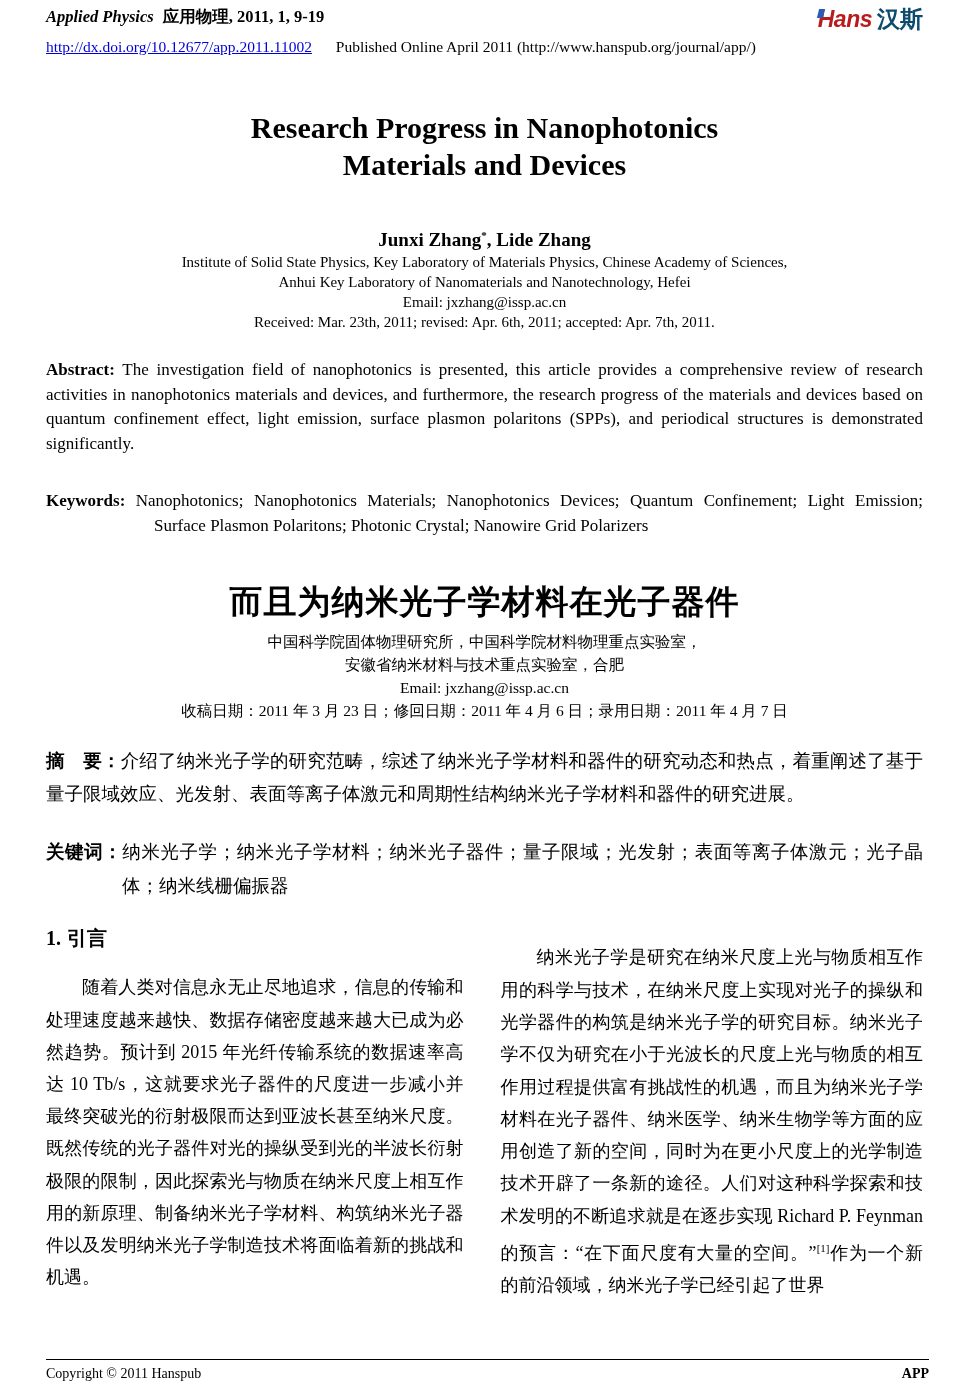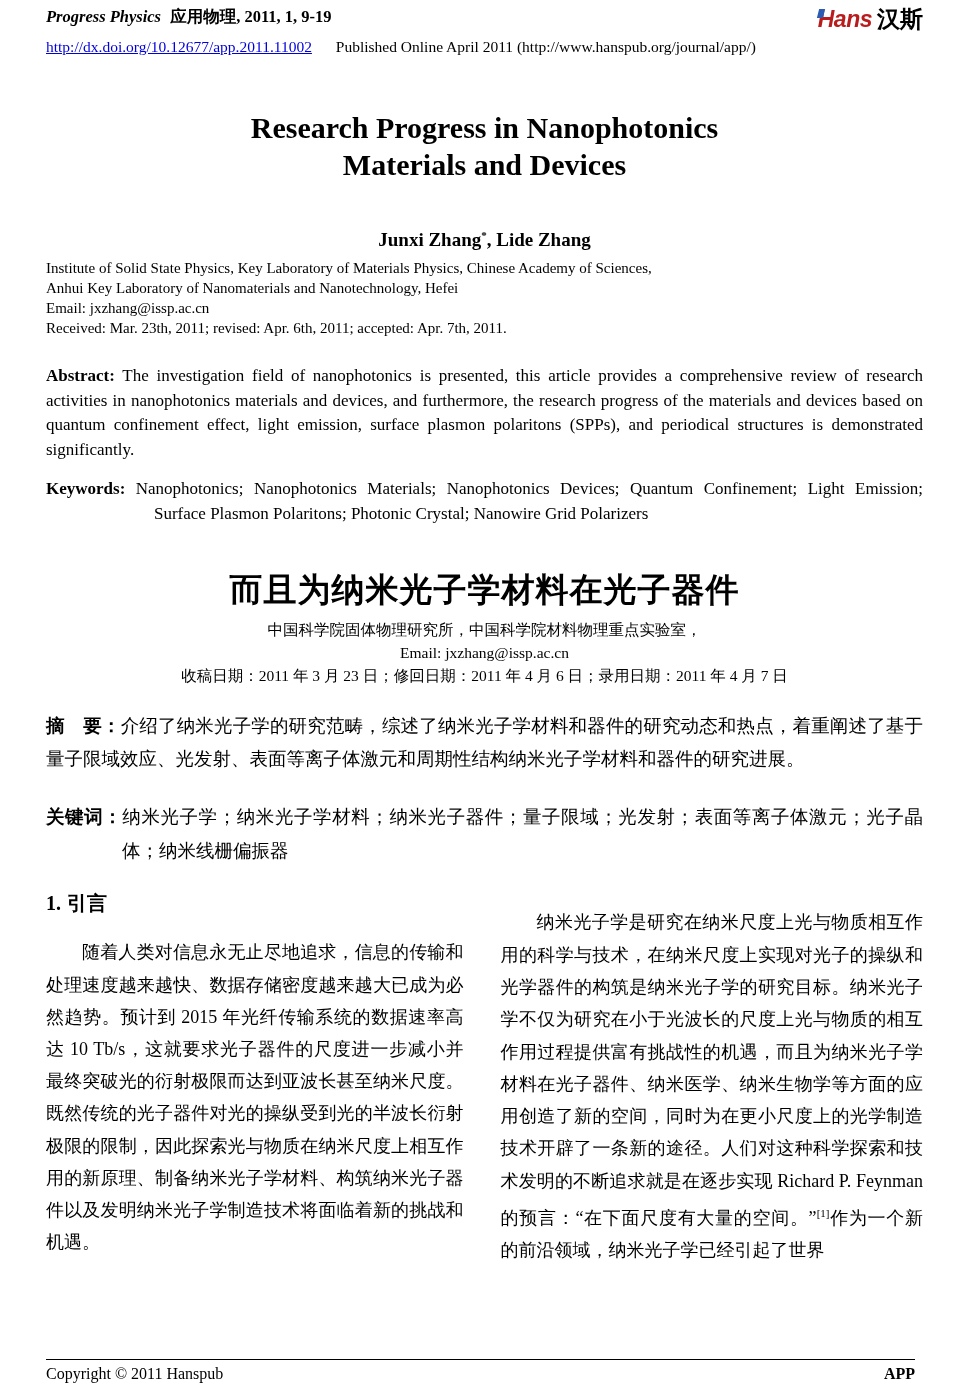--- a/index.html
+++ b/index.html
@@ -11,31 +11,31 @@
   
   .hdr-row1 { display:flex; justify-content:space-between; align-items:flex-start; }
   .journal-line { font-size:16.5px; font-weight:bold; line-height:22px; }
   .journal-en { font-style:italic; }
   .journal-meta { font-style:normal; margin-left:5px; }
   .logo { font-weight:bold; font-size:23px; line-height:26px; white-space:nowrap;
           font-family:"Liberation Sans","DejaVu Sans",sans-serif; }
   .logo-hans { color:#b91c1c; font-style:italic; position:relative; letter-spacing:-0.5px; }
   .logo-accent { position:absolute; left:0px; top:3px; width:6px; height:9px;
                  background:#2b5cb3; transform:skewX(-14deg); }
-  .logo-cn { color:#000000; margin-left:5px; }
+  .logo-cn { color:#0c4a6e; margin-left:5px; }
   .hdr-row2 { font-size:15.5px; margin-top:5px; line-height:20px; }
   .doi-link { color:#0000dd; text-decoration:underline; cursor:pointer; }
   .published { margin-left:20px; }
   
   .title-en { text-align:center; font-weight:bold; font-size:30px; line-height:37px; margin-top:52px; }
   .authors-en { text-align:center; font-weight:bold; font-size:19px; margin-top:40px; line-height:24px; }
   .authors-en sup, .authors-zh sup { font-size:11px; }
-  .affil-en { text-align:left; font-size:15px; line-height:20px; margin-top:6px;font-family:Liberation Serif, serif; }
+  .affil-en { text-align:center; font-size:15px; line-height:20px; margin-top:0;font-family:Liberation Serif, serif; }
   .abstract-en { margin:26px 0 0 0; font-size:17px; line-height:24.5px; text-align:justify; }
-  .keywords-en { margin:14px 0 0 0; font-size:17px; line-height:25px; text-align:justify;
+  .keywords-en { margin:32px 0 0 0; font-size:17px; line-height:25px; text-align:justify;
                  padding-left:108px; text-indent:-108px; }
   
   .title-zh { text-align:center; font-weight:bold; font-size:33px; line-height:44px; margin-top:42px;
               font-family:"Liberation Sans","DejaVu Sans",sans-serif; letter-spacing:1px; }
   .authors-zh { text-align:center; font-weight:bold; font-size:19px; margin-top:38px; line-height:26px; }
   .affil-zh { text-align:center; font-size:15.5px; line-height:23px; margin-top:6px; }
   .abstract-zh { margin:22px 0 0 0; font-size:18.5px; line-height:33px; text-align:justify; }
   .keywords-zh { margin:24px 0 0 0; font-size:18.5px; line-height:34px; text-align:justify;
                  padding-left:76px; text-indent:-76px; }
   .zh-label { font-weight:bold; font-family:"Liberation Sans","DejaVu Sans",sans-serif; }
@@ -44,33 +44,33 @@
   .col-left { width:426px; }
   .col-right { width:431px; }
   .section-heading { font-size:20px; font-weight:bold; line-height:26px; margin:0; }
   .section-heading .num { font-family:"Liberation Serif","DejaVu Serif",serif; }
   .section-heading .txt { font-family:"Liberation Sans","DejaVu Sans",sans-serif; margin-left:6px; }
   .body-para { font-size:18px; text-align:justify; text-indent:2em; margin:0; }
   .col-left .body-para { margin-top:20px; line-height:32.2px; }
   .col-right .body-para { margin-top:16px; line-height:32.3px; }
   .ref-sup { font-size:11px; }
   
-  .footer { position:absolute; left:46px; right:52px; bottom:6px;
+  .footer { position:absolute; left:46px; right:38px; bottom:6px;
             border-top:1.5px solid #000; padding-top:4px;
-            display:flex; justify-content:space-between; font-size:16px; line-height:20px; }
+            display:flex; justify-content:space-between; font-size:14px; line-height:20px; }
   .footer-abbr { font-weight:bold; }
 </style>
 </head>
 <body>
 
 <div class="page">
 
   <div class="hdr-row1">
     <div class="journal-line">
-      <span class="journal-en">Progress Physics</span>
+      <span class="journal-en">Applied Physics</span>
       <span class="journal-meta">应用物理, 2011, 1, 9-19</span>
     </div>
     <div class="logo">
       <span class="logo-hans"><span class="logo-accent"></span><span>Hans</span></span><span class="logo-cn">汉斯</span>
     </div>
   </div>
   <div class="hdr-row2">
     <span class="doi-link">http://dx.doi.org/10.12677/app.2011.11002</span>
     <span class="published">Published Online April 2011 (http://www.hanspub.org/journal/app/)</span>
   </div>
@@ -90,20 +90,21 @@
     <div>Received: Mar. 23th, 2011; revised: Apr. 6th, 2011; accepted: Apr. 7th, 2011.</div>
   </div>
 
   <p class="abstract-en"><b>Abstract:</b> <span>The investigation field of nanophotonics is presented, this article provides a comprehensive review of research activities in nanophotonics materials and devices, and furthermore, the research progress of the materials and devices based on quantum confinement effect, light emission, surface plasmon polaritons (SPPs), and periodical structures is demonstrated significantly.</span></p>
   <p class="keywords-en"><b>Keywords:</b> <span>Nanophotonics; Nanophotonics Materials; Nanophotonics Devices; Quantum Confinement; Light Emission; Surface Plasmon Polaritons; Photonic Crystal; Nanowire Grid Polarizers</span></p>
 
   <div class="title-zh">而且为纳米光子学材料在光子器件</div>
 
   <div class="affil-zh">
     <div>中国科学院固体物理研究所，中国科学院材料物理重点实验室，</div>
+    <div>安徽省纳米材料与技术重点实验室，合肥</div>
     <div>Email: jxzhang@issp.ac.cn</div>
     <div>收稿日期：2011 年 3 月 23 日；修回日期：2011 年 4 月 6 日；录用日期：2011 年 4 月 7 日</div>
   </div>
 
   <p class="abstract-zh"><span class="zh-label">摘　要：</span><span>介绍了纳米光子学的研究范畴，综述了纳米光子学材料和器件的研究动态和热点，着重阐述了基于量子限域效应、光发射、表面等离子体激元和周期性结构纳米光子学材料和器件的研究进展。</span></p>
   <p class="keywords-zh"><span class="zh-label">关键词：</span><span>纳米光子学；纳米光子学材料；纳米光子器件；量子限域；光发射；表面等离子体激元；光子晶体；纳米线栅偏振器</span></p>
 
   <div class="columns">
     <div class="col-left">
       <h2 class="section-heading"><span class="num">1.</span><span class="txt">引言</span></h2>

